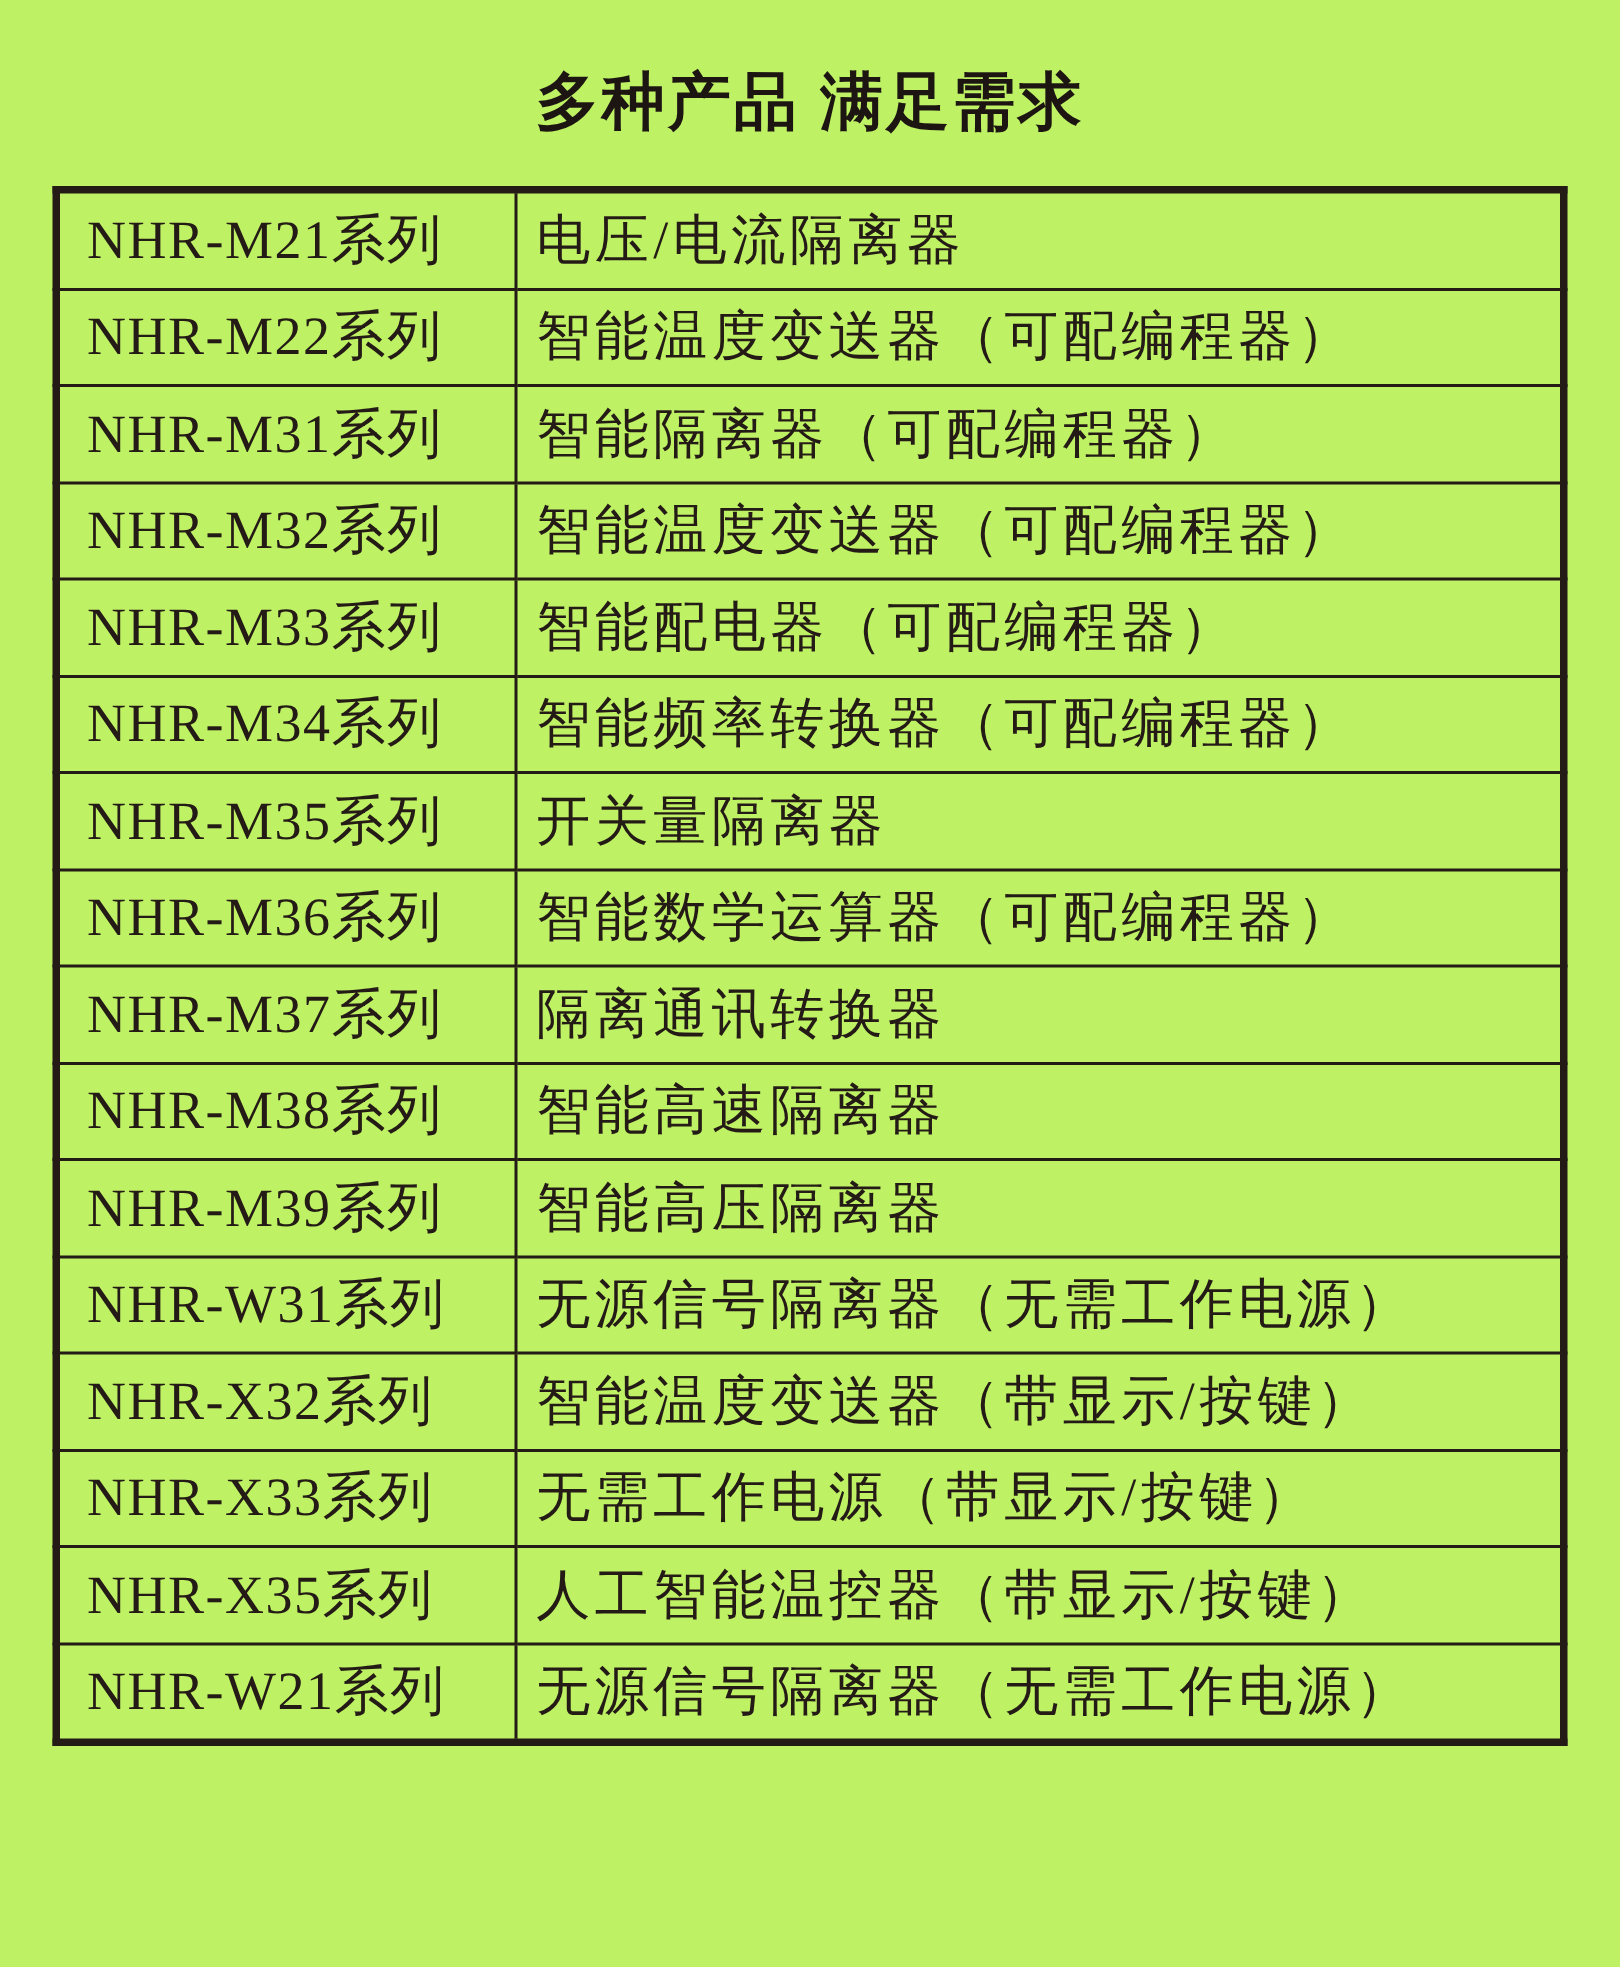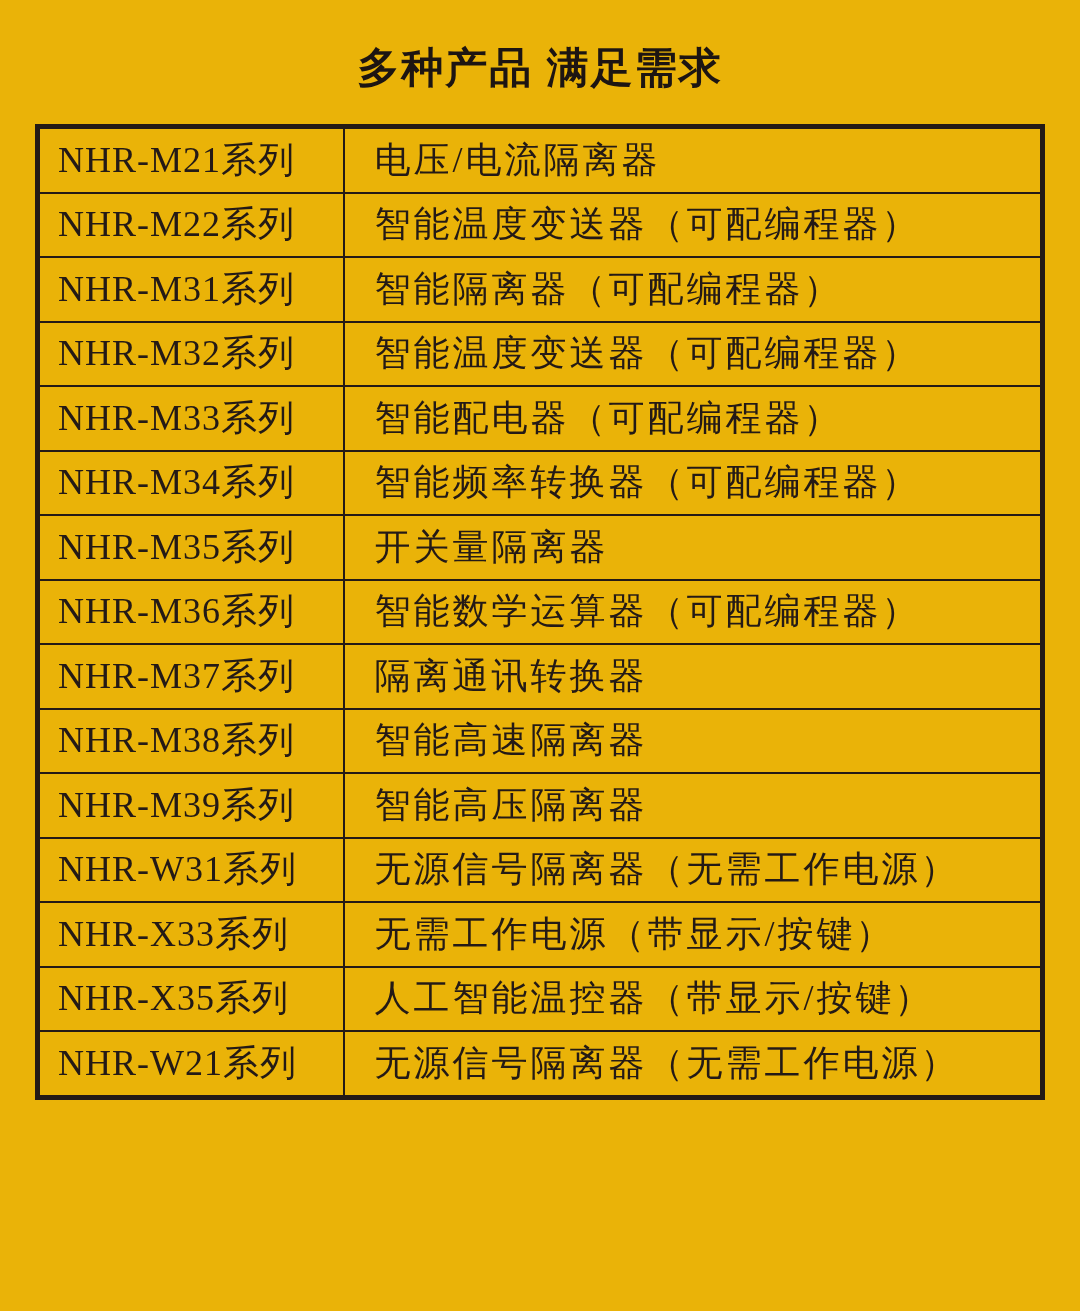--- a/index.html
+++ b/index.html
@@ -4,21 +4,21 @@
 <style>
   html, body {
     margin: 0;
     padding: 0;
     background: #ffffff;
     width: 1080px;
   }
   .page {
     width: 1080px;
     height: 1311px;
-    background: #eab308;
+    background: #bef264;
     color: #241a16;
     overflow: hidden;
     box-sizing: border-box;
   }
   .page-title {
     margin: 0;
     padding-top: 40px;
     height: 62px;
     text-align: center;
     font-family: "Liberation Sans", "DejaVu Sans", sans-serif;
@@ -43,21 +43,21 @@
     vertical-align: middle;
     white-space: nowrap;
     overflow: hidden;
   }
   .product-table col.series-col { width: 306px; }
   td.series-cell {
     padding-left: 18px;
     letter-spacing: 1px;
   }
   td.desc-cell {
-    padding-left: 30px;
+    padding-left: 13px;
     letter-spacing: 3px;
   }
 </style>
 </head>
 <body>
 
 <div class="page">
   <h1 class="page-title">多种产品  满足需求</h1>
 
   <table class="product-table">
@@ -108,20 +108,24 @@
         </tr>
         <tr>
           <td class="series-cell">NHR-M39系列</td>
           <td class="desc-cell">智能高压隔离器</td>
         </tr>
         <tr>
           <td class="series-cell">NHR-W31系列</td>
           <td class="desc-cell">无源信号隔离器（无需工作电源）</td>
         </tr>
         <tr>
+          <td class="series-cell">NHR-X32系列</td>
+          <td class="desc-cell">智能温度变送器（带显示/按键）</td>
+        </tr>
+        <tr>
           <td class="series-cell">NHR-X33系列</td>
           <td class="desc-cell">无需工作电源（带显示/按键）</td>
         </tr>
         <tr>
           <td class="series-cell">NHR-X35系列</td>
           <td class="desc-cell">人工智能温控器（带显示/按键）</td>
         </tr>
         <tr>
           <td class="series-cell">NHR-W21系列</td>
           <td class="desc-cell">无源信号隔离器（无需工作电源）</td>

